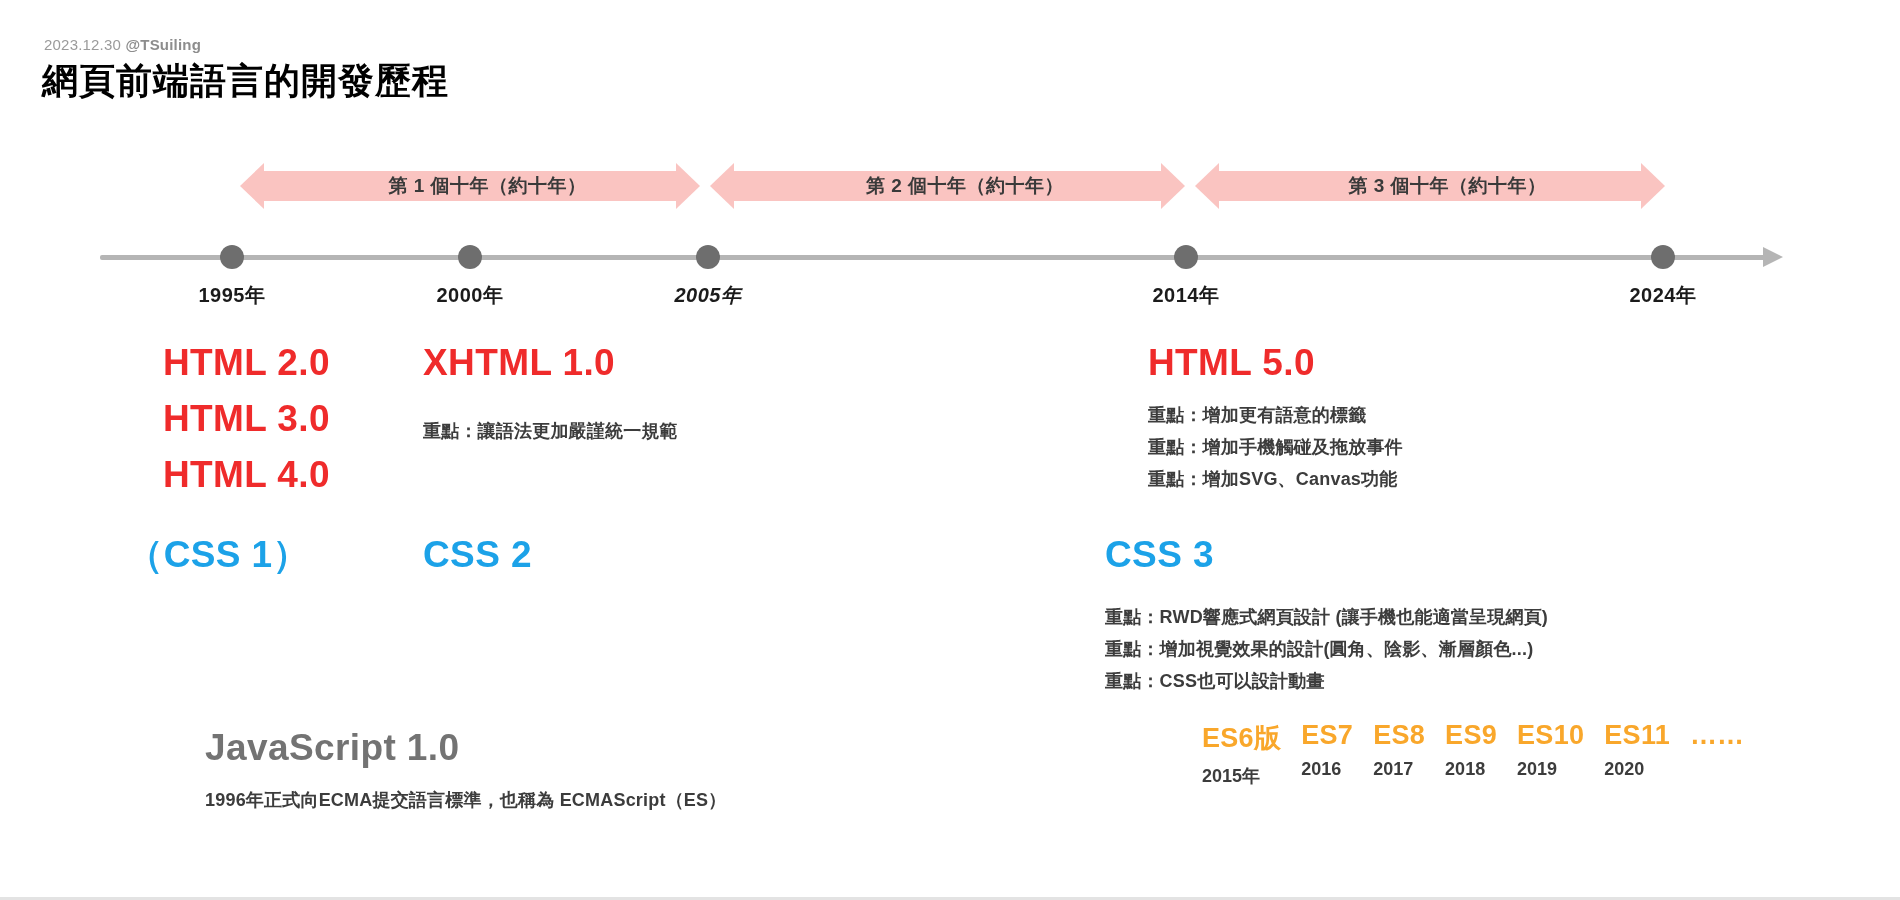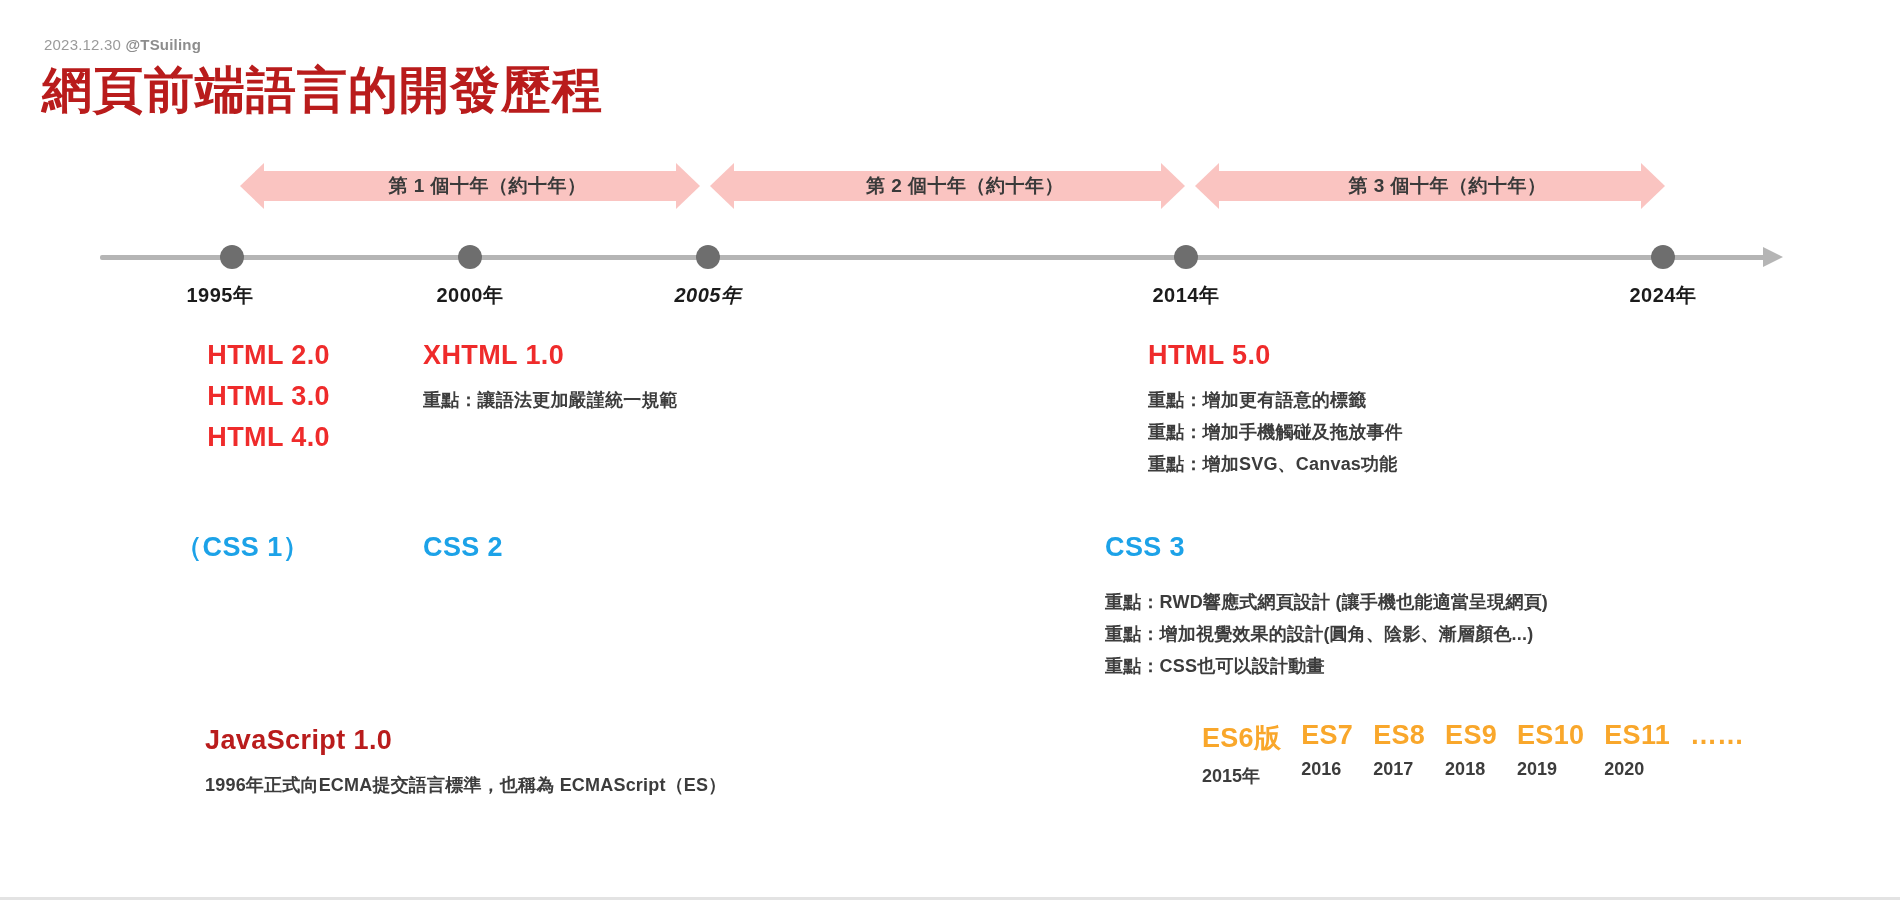--- a/index.html
+++ b/index.html
@@ -23,23 +23,23 @@
     left: 44px; top: 36px;
     font-size: 15px;
     color: #9b9b9b;
     letter-spacing: 0.2px;
     white-space: nowrap;
   }
   .byline .handle { color: #8d8d8d; font-weight: bold; }
   .main-title {
     position: absolute;
     left: 42px; top: 57px;
-    font-size: 50px;
-    font-weight: bold;
-    color: #b91c1c;
+    font-size: 36px;
+    font-weight: bold;
+    color: #000000;
     letter-spacing: 1px;
     white-space: nowrap;
   }
 
   
   .decade {
     position: absolute;
     height: 46px;
     top: 163px;
     display: flex;
@@ -104,29 +104,29 @@
     font-weight: bold;
     color: #1b1b1b;
     white-space: nowrap;
     transform: translateX(-50%);
     letter-spacing: 0.5px;
   }
 
   
   .block { position: absolute; }
   .tech-title {
-    font-size: 27px;
+    font-size: 37px;
     font-weight: bold;
     letter-spacing: 0.4px;
     white-space: nowrap;
     line-height: 1.52;
   }
   .tech-title.red   { color: #ef2b2b; }
   .tech-title.blue  { color: #1ca2e8; }
-  .tech-title.amber { color: #b91c1c; }
+  .tech-title.amber { color: #737373; }
   .tech-title.right { text-align: right; }
   .note {
     font-size: 18px;
     font-weight: bold;
     color: #3c3c3c;
     white-space: nowrap;
     line-height: 1.78;
     letter-spacing: 0.2px;
   }
 
@@ -195,35 +195,35 @@
 
   <div class="axis-line"></div>
   <div class="axis-arrow"></div>
 
   <div class="node" style="left:232px;"></div>
   <div class="node" style="left:470px;"></div>
   <div class="node" style="left:708px;"></div>
   <div class="node" style="left:1186px;"></div>
   <div class="node" style="left:1663px;"></div>
 
-  <div class="node-label" style="left:220px;">1995年</div>
+  <div class="node-label" style="left:232px;">1995年</div>
   <div class="node-label" style="left:470px;">2000年</div>
   <div class="node-label" style="left:708px;font-style:italic;">2005年</div>
   <div class="node-label" style="left:1186px;">2014年</div>
   <div class="node-label" style="left:1663px;">2024年</div>
 
   <div class="block" style="left:100px; top:335px; width:230px;">
     <div class="tech-title red right">HTML 2.0</div>
     <div class="tech-title red right">HTML 3.0</div>
     <div class="tech-title red right">HTML 4.0</div>
   </div>
 
   <div class="block" style="left:423px; top:335px;">
     <div class="tech-title red">XHTML 1.0</div>
-    <div class="note" style="margin-top:8px;">重點：讓語法更加嚴謹統一規範</div>
+    <div class="note" style="margin-top:24px;">重點：讓語法更加嚴謹統一規範</div>
   </div>
 
   <div class="block" style="left:1148px; top:335px;">
     <div class="tech-title red">HTML 5.0</div>
     <div class="note" style="margin-top:8px;">重點：增加更有語意的標籤</div>
     <div class="note">重點：增加手機觸碰及拖放事件</div>
     <div class="note">重點：增加SVG、Canvas功能</div>
   </div>
 
   <div class="block" style="left:88px; top:527px; width:222px;">

